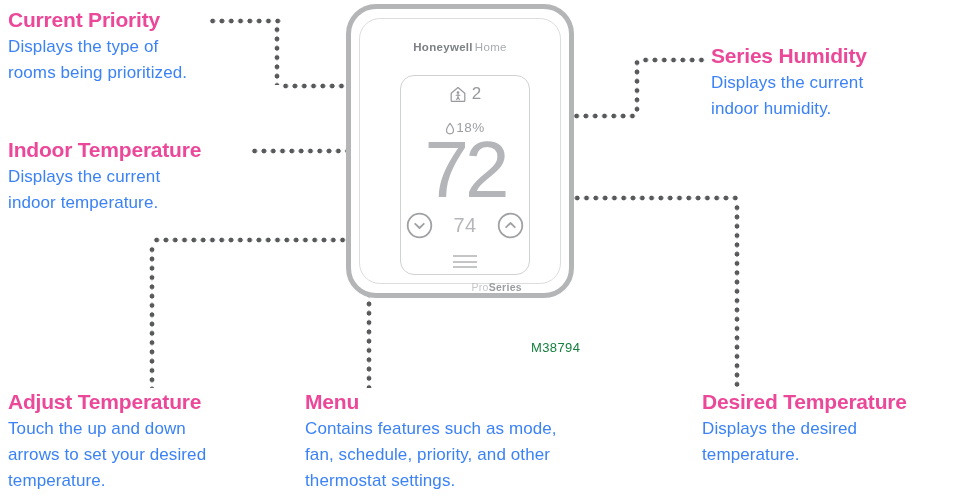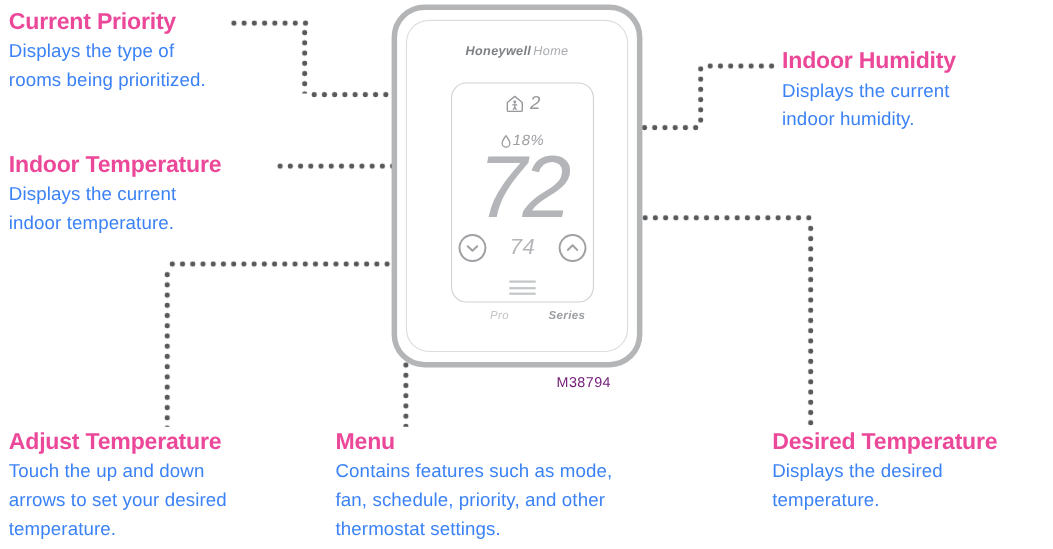--- a/index.html
+++ b/index.html
@@ -27,24 +27,23 @@
     background-size:9.3px 6px; background-repeat:repeat-x; background-position:left center;
   }
   .dv {
     width:6px;
     background-image:radial-gradient(circle, #58595b 2.15px, rgba(88,89,91,0) 2.7px);
     background-size:6px 9.3px; background-repeat:repeat-y; background-position:center top;
   }
 
   
   .t-outer {
-    position:absolute; left:356px; top:4px; width:228px; height:330px;
+    position:absolute; left:346px; top:4px; width:228px; height:294px;
     box-sizing:border-box; border:5px solid #b3b5b7; border-radius:30px;
     background:#ffffff;
-    font-style:italic;
   }
   .t-inner {
     position:absolute; left:8px; right:8px; top:9px; bottom:9px;
     border:1.5px solid #dcddde; border-radius:21px;
   }
   .brand {
     position:absolute; left:0; right:0; top:32px; text-align:center;
     font-size:11.5px; letter-spacing:0.3px;
   }
   .brand-bold { font-weight:700; color:#7d8084; }
@@ -79,46 +78,46 @@
     position:absolute; left:50%; top:179px; transform:translateX(-50%);
     width:24px; padding:0; border:0; background:none; cursor:pointer;
   }
   .menu-btn .bar { height:0; border-top:2px solid #c3c5c7; margin-bottom:3.5px; }
   .menu-btn .bar:last-child { margin-bottom:0; }
 
   .proseries {
     position:absolute; right:47px; top:272px; font-size:10.5px; letter-spacing:0.3px;
   }
   .proseries .pro { color:#c5c6c8; }
-  .proseries .series { color:#9b9da0; font-weight:700;margin-left:36px; }
+  .proseries .series { color:#9b9da0; font-weight:700; }
 
   .figure-number {
-    position:absolute; left:506px; top:340px;
-    font-size:13px; color:#701a75; letter-spacing:0.4px;
+    position:absolute; left:531px; top:340px;
+    font-size:13px; color:#15803d; letter-spacing:0.4px;
   }
 </style>
 </head>
 <body>
 
 <div class="canvas">
 
   <div class="callout" style="left:8px; top:6px;">
     <div class="callout-title">Current Priority</div>
     <div class="callout-line">Displays the type of</div>
     <div class="callout-line">rooms being prioritized.</div>
   </div>
 
   <div class="callout" style="left:8px; top:136px;">
     <div class="callout-title">Indoor Temperature</div>
     <div class="callout-line">Displays the current</div>
     <div class="callout-line">indoor temperature.</div>
   </div>
 
   <div class="callout" style="left:711px; top:42px;">
-    <div class="callout-title">Indoor Humidity</div>
+    <div class="callout-title">Series Humidity</div>
     <div class="callout-line">Displays the current</div>
     <div class="callout-line">indoor humidity.</div>
   </div>
 
   <div class="callout" style="left:8px; top:388px;">
     <div class="callout-title">Adjust Temperature</div>
     <div class="callout-line">Touch the up and down</div>
     <div class="callout-line">arrows to set your desired</div>
     <div class="callout-line">temperature.</div>
   </div>

